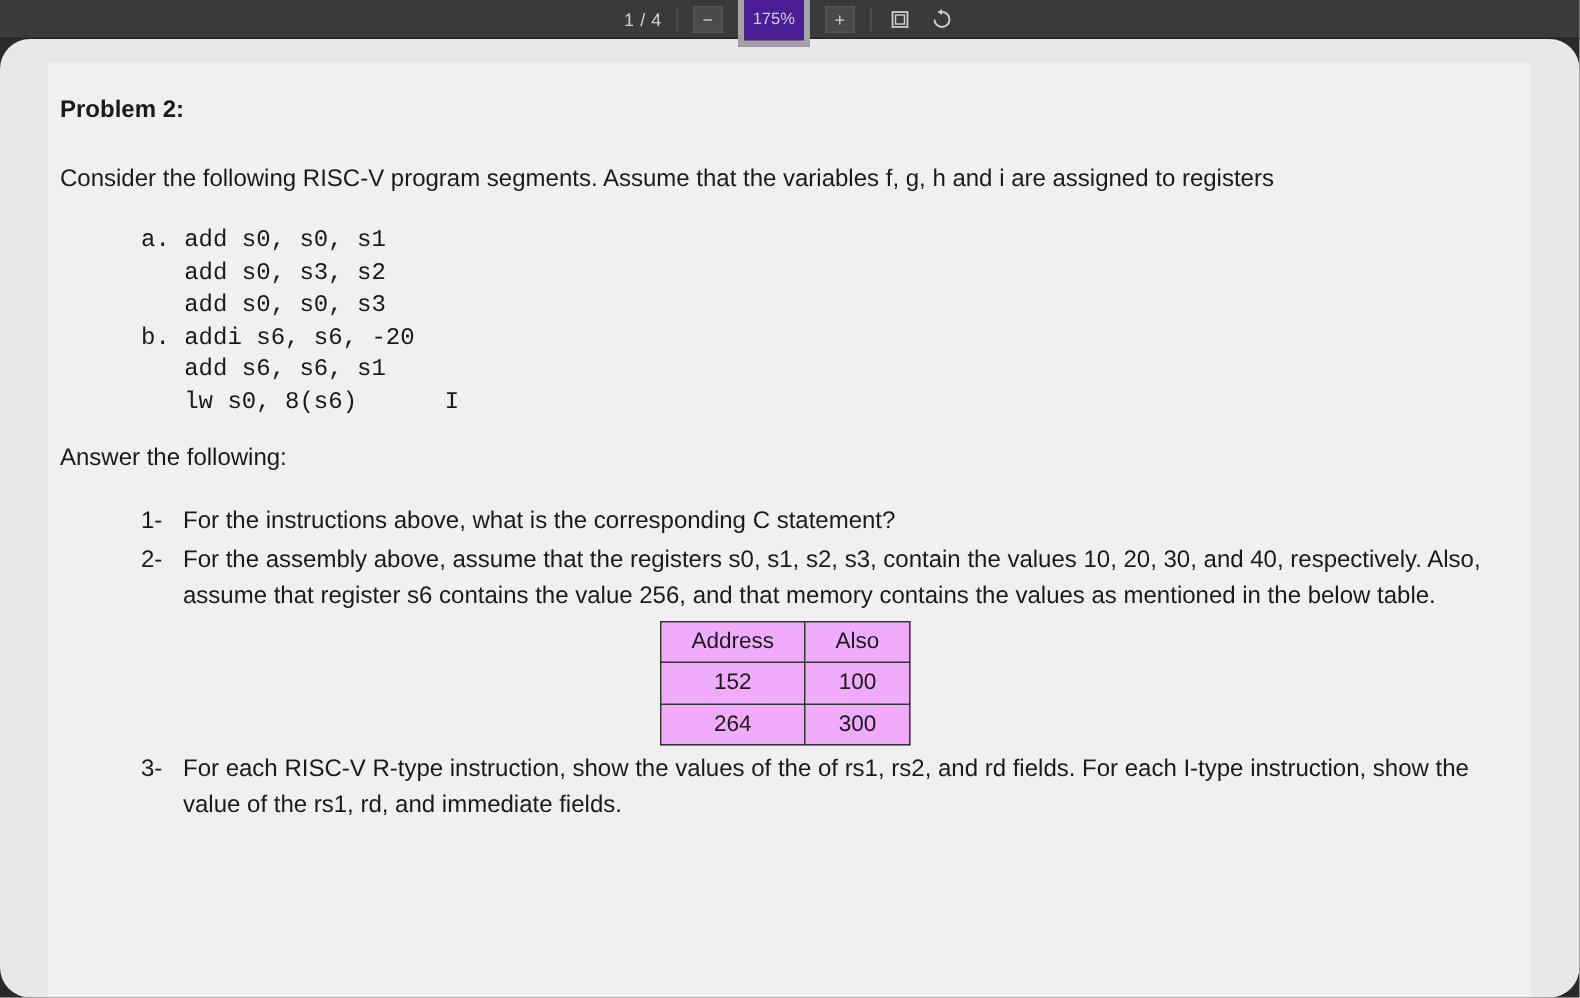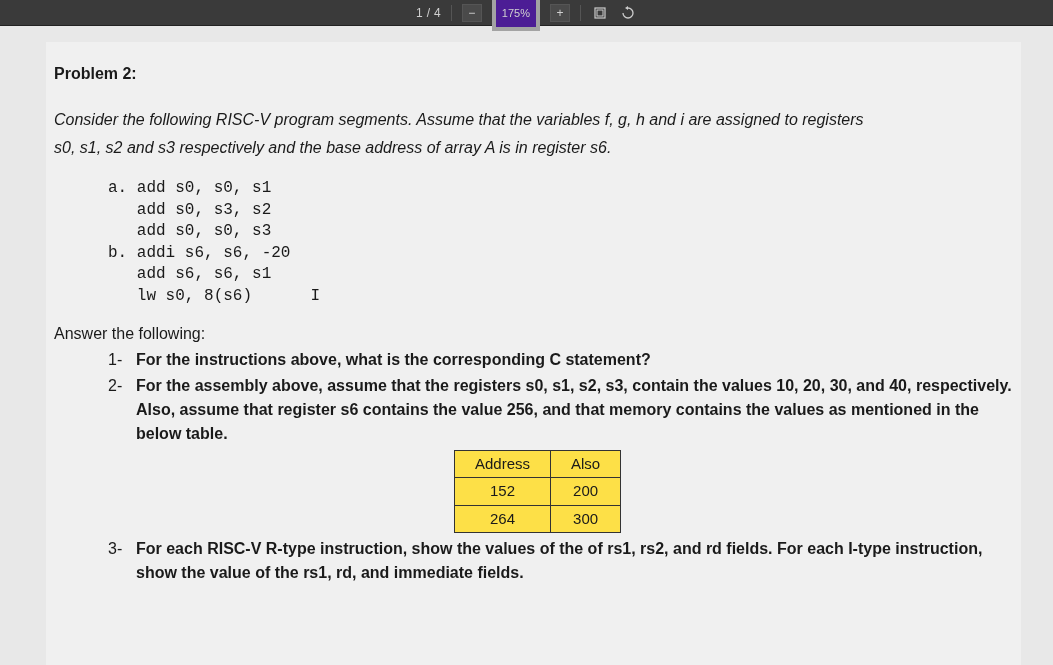--- a/index.html
+++ b/index.html
@@ -60,77 +60,76 @@
       width: 18px;
       height: 18px;
       display: flex;
       align-items: center;
       justify-content: center;
       cursor: pointer;
     }
     .document-area {
       background: #e8e8e8;
       height: calc(100% - 26px);
-      padding: 16px 32px 0 46px;
+      padding: 16px 32px 0 32px;
       overflow: hidden;
+      border-radius: 20px;
     }
     .page {
       background: #f0f0f0;
       padding: 20px 8px 8px 8px;
       color: #1a1a1a;
       font-size: 16px;
       line-height: 1.5;
       height: 100%;
     }
     .problem-title {
       font-weight: bold;
       margin-bottom: 22px;
     }
     .intro-text {
       margin-bottom: 4px;
-      font-style: italic;
     }
     .code-block {
       font-family: 'Courier New', monospace;
       white-space: pre;
       margin-left: 54px;
       font-size: 16px;
       line-height: 1.35;
       margin-top: 18px;
       margin-bottom: 14px;
       color: #1a1a1a;
     }
     .answer-header {
-      margin-bottom: 2px;
+      margin-bottom: 18px;
     }
     .question-list {
       margin-left: 54px;
     }
     .question-item {
       display: flex;
       margin-bottom: 2px;
     }
     .question-num {
       min-width: 28px;
     }
     .question-text {
       flex: 1;
-      font-weight: bold;
     }
     .memory-table {
       border-collapse: collapse;
       margin: 4px auto 4px 400px;
       font-size: 15px;
     }
     .memory-table th,
     .memory-table td {
       border: 1px solid #333;
       padding: 2px 20px;
       text-align: center;
-      background: #fde047;
+      background: #f0abfc;
     }
     .memory-table th {
       font-weight: normal;
     }
     .cursor-i {
       font-family: 'Courier New', monospace;
       margin-left: 20px;
     }
   </style>
 </head>
@@ -160,21 +159,20 @@
       </svg>
   </div>
 </div>
 
 <div class="document-area">
   <div class="page">
 
     <div class="problem-title">Problem 2:</div>
 
     <div class="intro-text">Consider the following RISC-V program segments. Assume that the variables f, g, h and i are assigned to registers</div>
-    <div class="intro-text">s0, s1, s2 and s3 respectively and the base address of array A is in register s6.</div>
 
     <div class="code-block"><span>a.</span> <span>add s0, s0, s1</span>
    <span>add s0, s3, s2</span>
    <span>add s0, s0, s3</span>
 <span>b.</span> <span>addi s6, s6, -20</span>
    <span>add s6, s6, s1</span>
    <span>lw s0, 8(s6)</span>    <span class="cursor-i">I</span></div>
 
     <div class="answer-header">Answer the following:</div>
 
@@ -192,21 +190,21 @@
     </div>
 
     <table class="memory-table">
       <tbody>
           <tr>
         <th>Address</th>
         <th>Also</th>
       </tr>
       <tr>
         <td>152</td>
-        <td>200</td>
+        <td>100</td>
       </tr>
       <tr>
         <td>264</td>
         <td>300</td>
       </tr>
     </tbody>
       </table>
 
     <div class="question-list">
       <div class="question-item">

